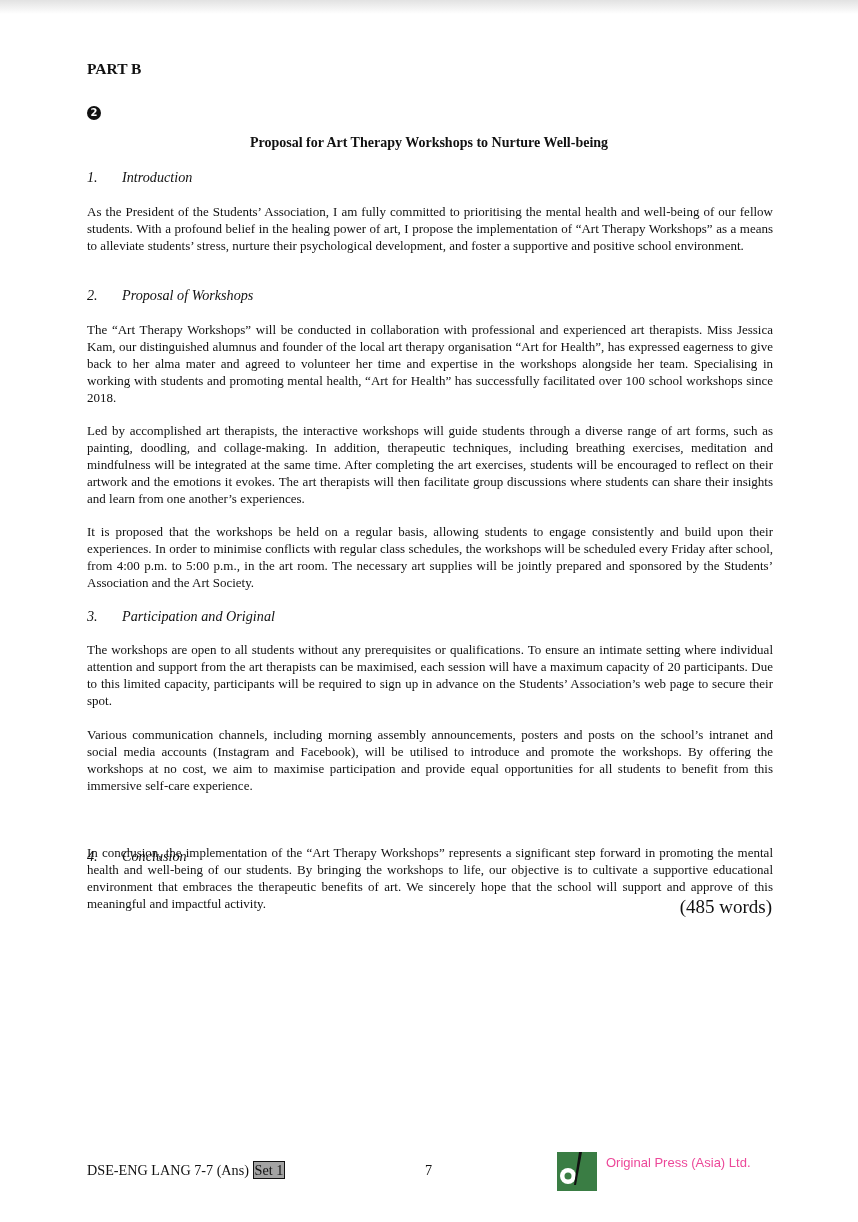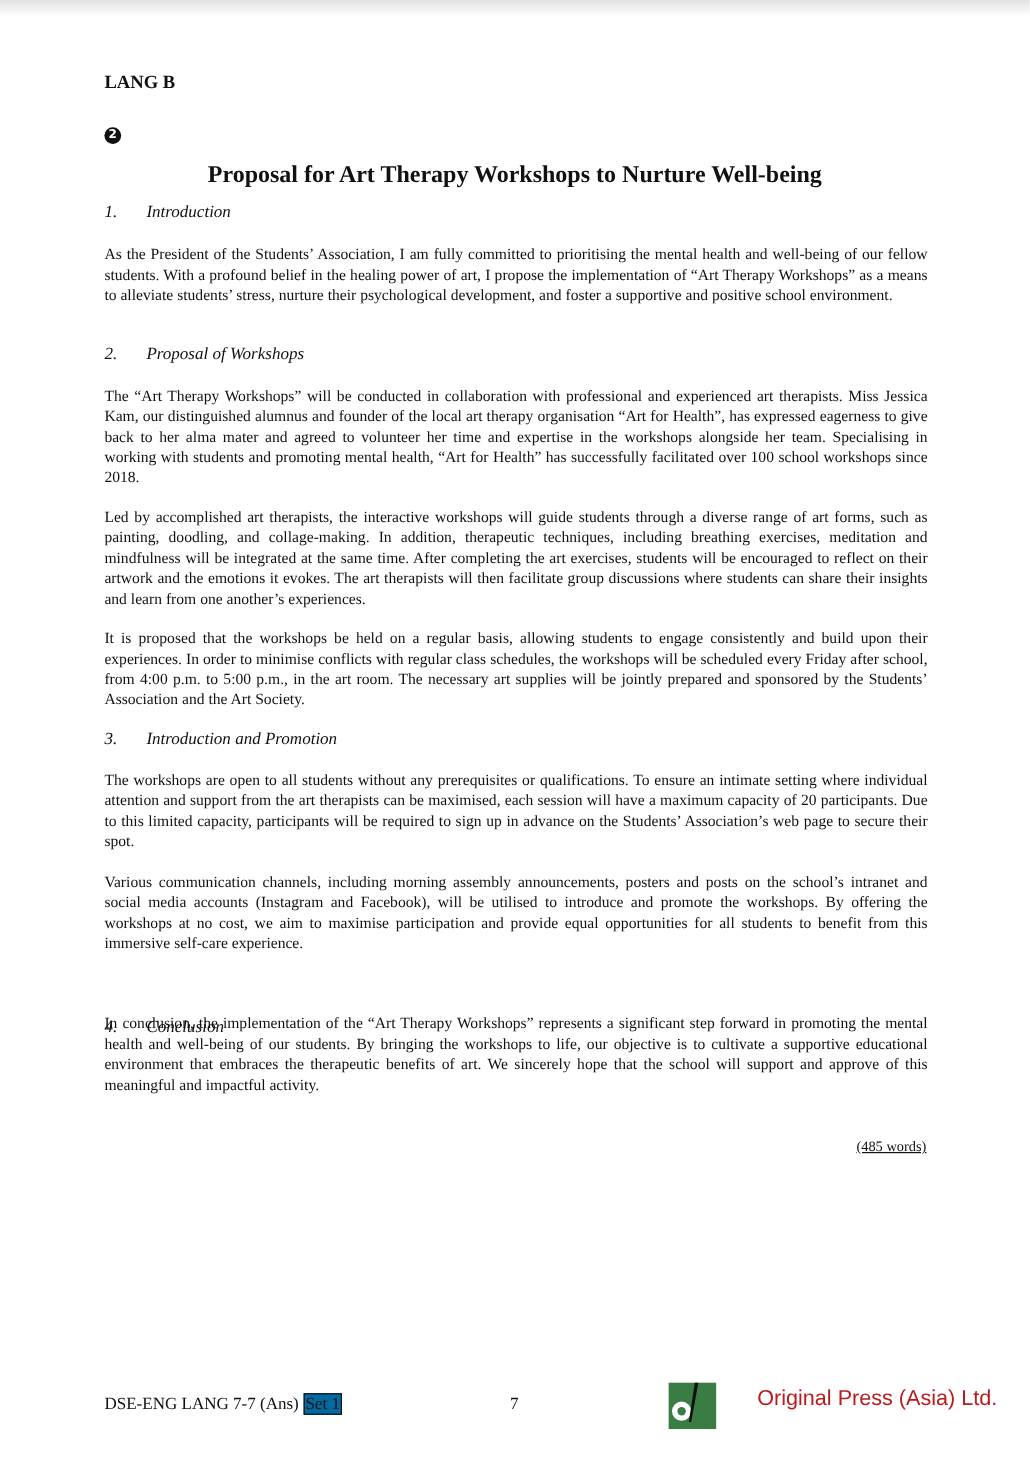--- a/index.html
+++ b/index.html
@@ -15,73 +15,73 @@
     position: absolute; left: 87px; top: 60px; font-weight: bold; font-size: 15.5px;
   }
   .qnum {
     position: absolute; left: 87px; top: 106px; width: 14px; height: 14px;
     border-radius: 50%; background: #111; color: #fff;
     font-family: "DejaVu Sans", sans-serif; font-size: 10px; font-weight: bold;
     text-align: center; line-height: 14px;
   }
   .title {
     position: absolute; left: 0; width: 858px; top: 135px; text-align: center;
-    font-weight: bold; font-size: 20px;
+    font-weight: bold; font-size: 14px;
   }
   .sec {
     position: absolute; left: 87px; font-size: 14.2px; line-height: 17px; font-style: italic;
   }
   .sec .n { display: inline-block; width: 35px; }
   .para {
     position: absolute; left: 87px; width: 686px; font-size: 13px; line-height: 17px;
     text-align: justify; margin: 0;
   }
   .words {
-    position: absolute; right: 86px; top: 948px; font-size: 12px; text-decoration: underline;
+    position: absolute; right: 86px; top: 896px; font-size: 19px;
   }
   .footer-code {
     position: absolute; left: 87px; top: 1162px; font-size: 14.2px;
   }
   .set-box {
-    background: #0369a1; border: 1px solid #111; padding: 0 1px;
+    background: #a3a3a3; border: 1px solid #111; padding: 0 1px;
   }
   .page-num {
     position: absolute; left: 425px; top: 1162px; font-size: 14.2px;
   }
   .logo {
     position: absolute; left: 557px; top: 1152px; width: 40px; height: 39px;
   }
   .logo-text {
-    position: absolute; left: 606px; top: 1155px; color: #b91c1c;
-    font-family: "Liberation Sans", sans-serif; font-size: 18px; margin-left: 25px;
+    position: absolute; left: 606px; top: 1155px; color: #ec4899;
+    font-family: "Liberation Sans", sans-serif; font-size: 13px;
   }
 </style>
 </head>
 <body>
 
 <div class="top-shadow"></div>
 
-<div class="part">LANG B</div>
+<div class="part">PART B</div>
 <div class="qnum">2</div>
 <div class="title">Proposal for Art Therapy Workshops to Nurture Well-being</div>
 
 <div class="sec" style="top:169px;">
   <span class="n">1.</span><span>Introduction</span>
 </div>
 <p class="para" style="top:203px;">As the President of the Students’ Association, I am fully committed to prioritising the mental health and well-being of our fellow students. With a profound belief in the healing power of art, I propose the implementation of “Art Therapy Workshops” as a means to alleviate students’ stress, nurture their psychological development, and foster a supportive and positive school environment.</p>
 
 <div class="sec" style="top:287px;">
   <span class="n">2.</span><span>Proposal of Workshops</span>
 </div>
 <p class="para" style="top:321px;">The “Art Therapy Workshops” will be conducted in collaboration with professional and experienced art therapists. Miss Jessica Kam, our distinguished alumnus and founder of the local art therapy organisation “Art for Health”, has expressed eagerness to give back to her alma mater and agreed to volunteer her time and expertise in the workshops alongside her team. Specialising in working with students and promoting mental health, “Art for Health” has successfully facilitated over 100 school workshops since 2018.</p>
 <p class="para" style="top:422px;">Led by accomplished art therapists, the interactive workshops will guide students through a diverse range of art forms, such as painting, doodling, and collage-making. In addition, therapeutic techniques, including breathing exercises, meditation and mindfulness will be integrated at the same time. After completing the art exercises, students will be encouraged to reflect on their artwork and the emotions it evokes. The art therapists will then facilitate group discussions where students can share their insights and learn from one another’s experiences.</p>
 <p class="para" style="top:523px;">It is proposed that the workshops be held on a regular basis, allowing students to engage consistently and build upon their experiences. In order to minimise conflicts with regular class schedules, the workshops will be scheduled every Friday after school, from 4:00 p.m. to 5:00 p.m., in the art room. The necessary art supplies will be jointly prepared and sponsored by the Students’ Association and the Art Society.</p>
 
 <div class="sec" style="top:608px;">
-  <span class="n">3.</span><span>Introduction and Promotion</span>
+  <span class="n">3.</span><span>Participation and Original</span>
 </div>
 <p class="para" style="top:641px;">The workshops are open to all students without any prerequisites or qualifications. To ensure an intimate setting where individual attention and support from the art therapists can be maximised, each session will have a maximum capacity of 20 participants. Due to this limited capacity, participants will be required to sign up in advance on the Students’ Association’s web page to secure their spot.</p>
 <p class="para" style="top:726px;">Various communication channels, including morning assembly announcements, posters and posts on the school’s intranet and social media accounts (Instagram and Facebook), will be utilised to introduce and promote the workshops. By offering the workshops at no cost, we aim to maximise participation and provide equal opportunities for all students to benefit from this immersive self-care experience.</p>
 
 <div class="sec" style="top:848px;">
   <span class="n">4.</span><span>Conclusion</span>
 </div>
 <p class="para" style="top:844px;">In conclusion, the implementation of the “Art Therapy Workshops” represents a significant step forward in promoting the mental health and well-being of our students. By bringing the workshops to life, our objective is to cultivate a supportive educational environment that embraces the therapeutic benefits of art. We sincerely hope that the school will support and approve of this meaningful and impactful activity.</p>
 
 <div class="words">(485 words)</div>

